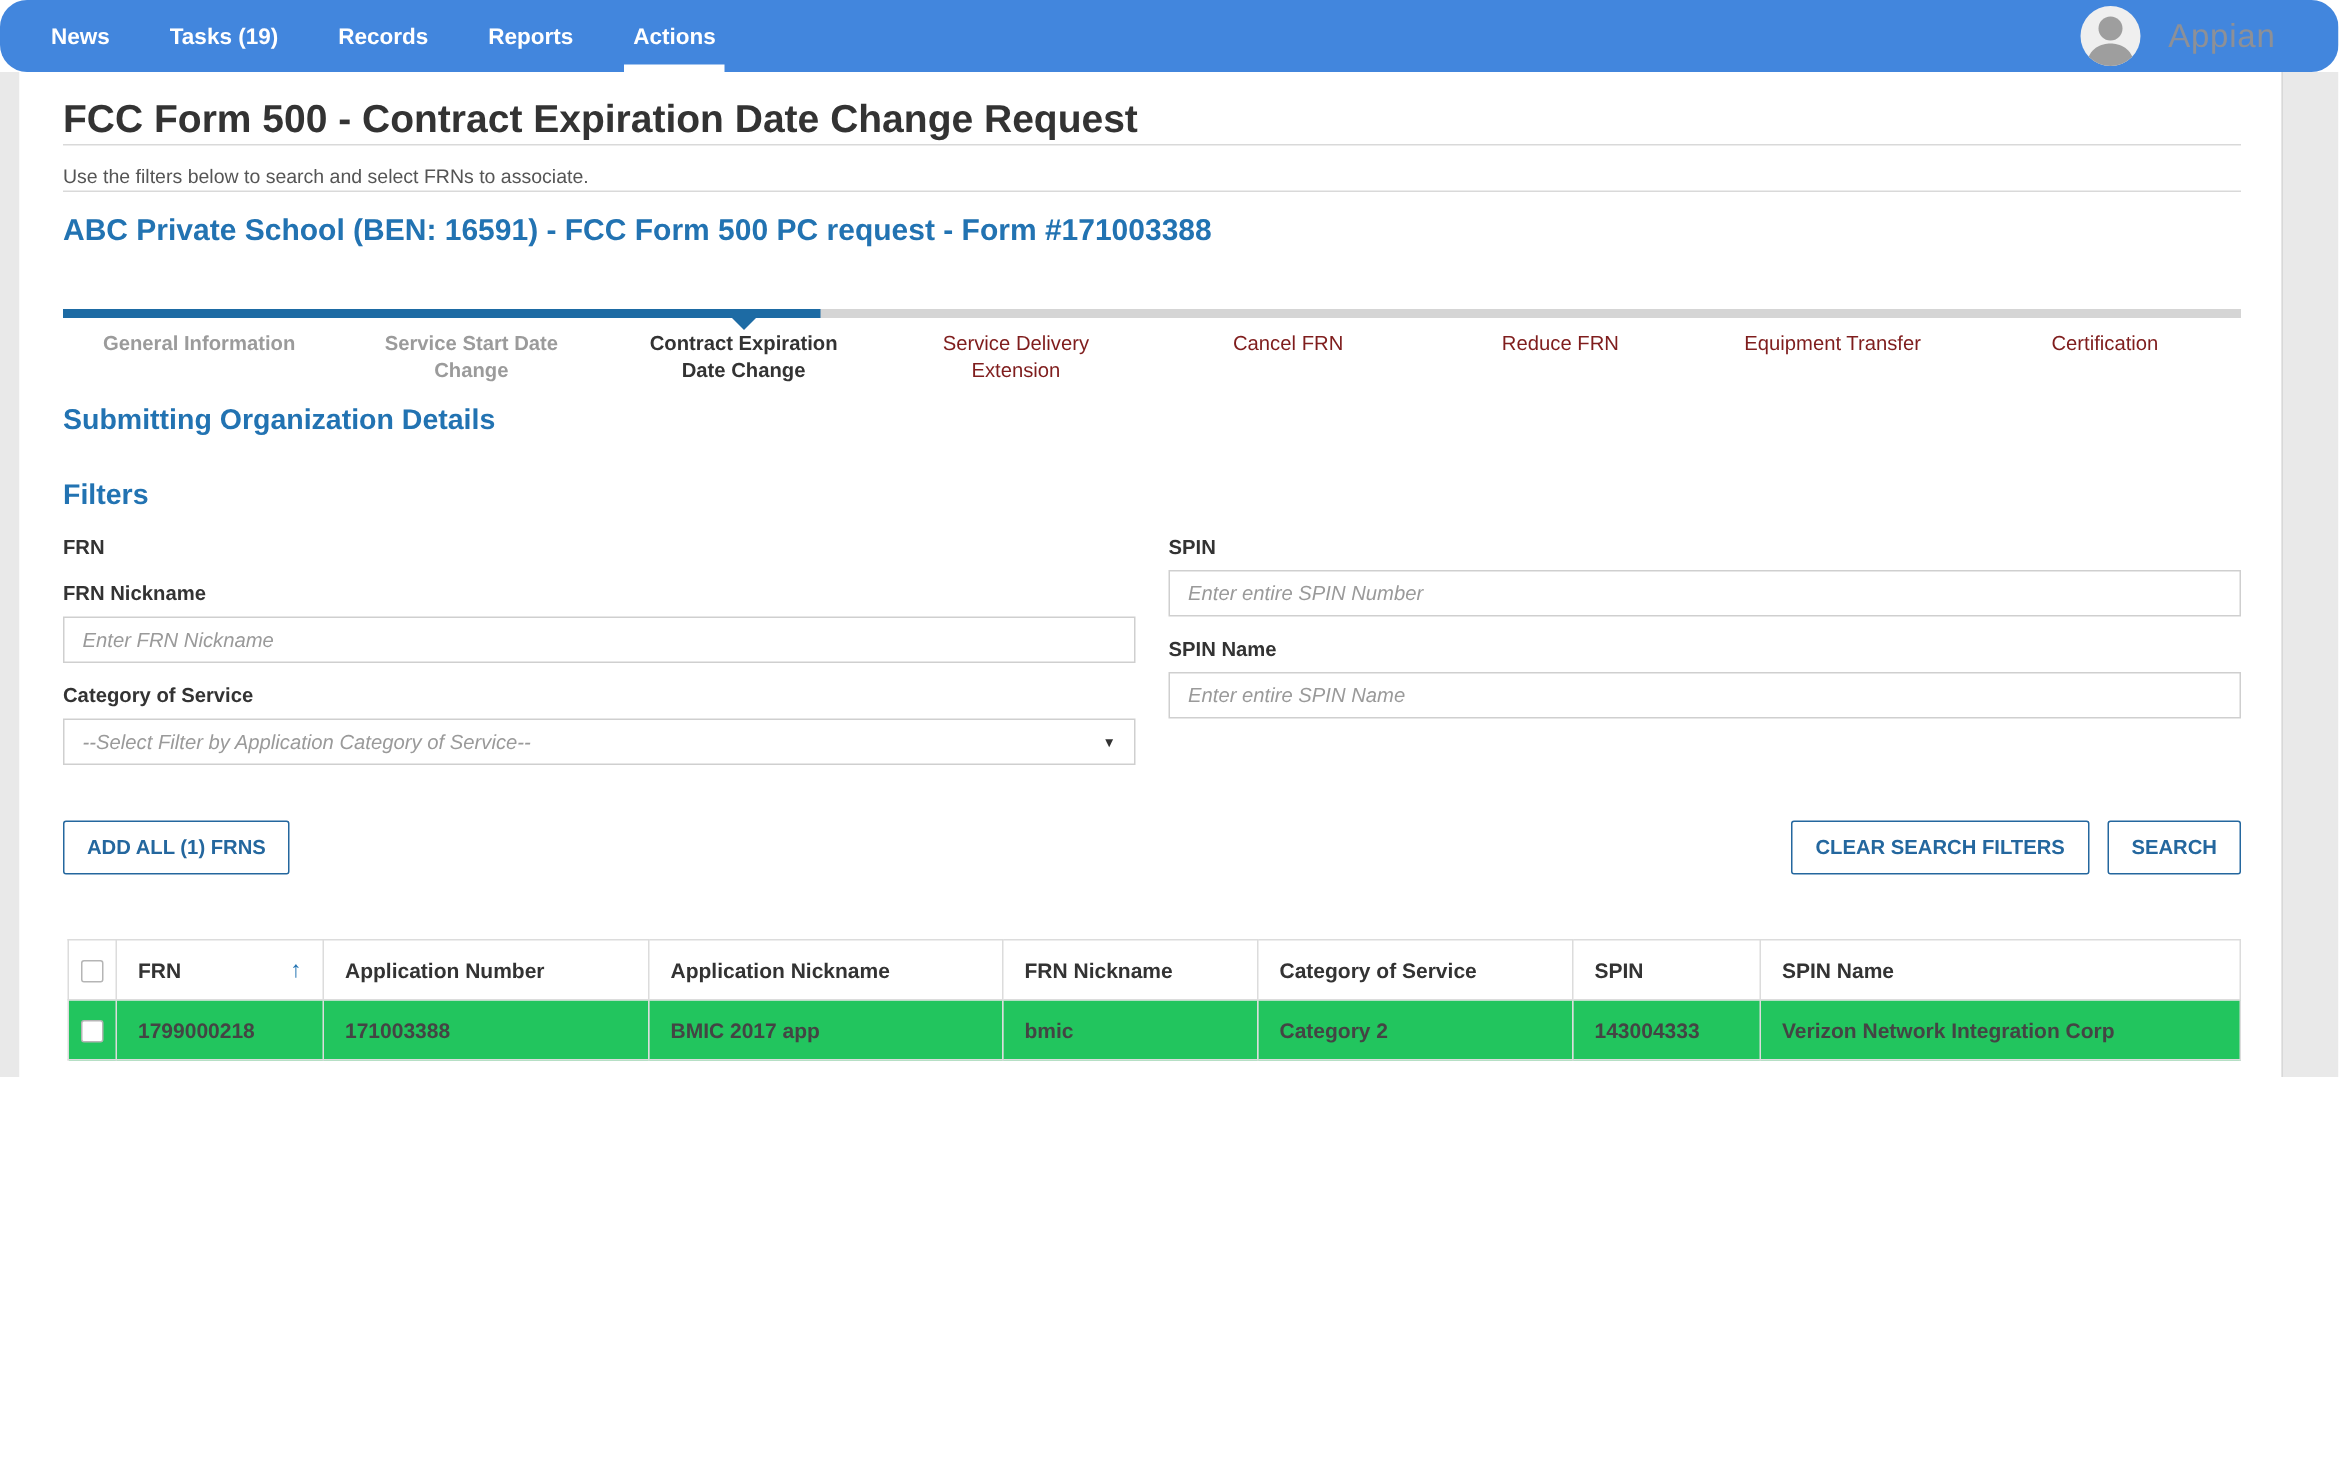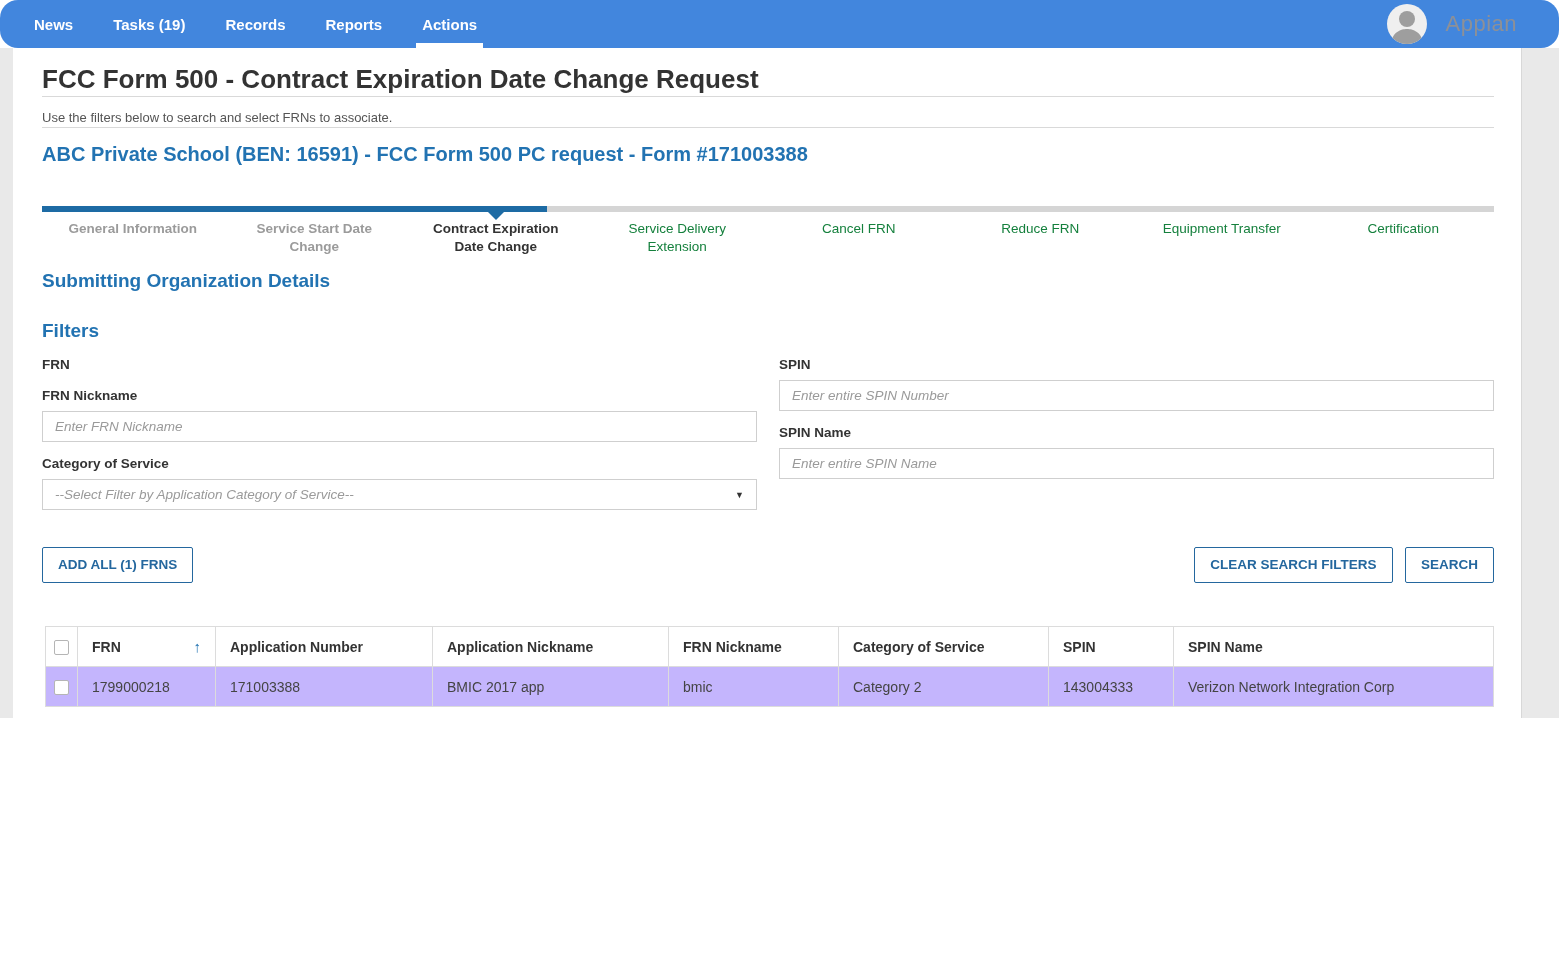--- a/index.html
+++ b/index.html
@@ -41,21 +41,21 @@
   
   .milestone { margin-top: 38px; }
   .milestone-bar { position: relative; height: 6px; background: #d5d5d5; }
   .milestone-fill { position: absolute; left: 0; top: 0; height: 6px; width: 34.8%; background: #1d6ba4; }
   .milestone-caret {
     position: absolute; top: 6px; left: 31.25%; transform: translateX(-50%);
     width: 0; height: 0; border-left: 8px solid transparent; border-right: 8px solid transparent;
     border-top: 8px solid #1d6ba4;
   }
   .milestone-labels { display: flex; margin-top: 8px; }
-  .step { flex: 1; text-align: center; font-size: 13.5px; line-height: 18px; color: #15803d; padding: 0 14px; }
+  .step { flex: 1; text-align: center; font-size: 13.5px; line-height: 18px; color: #7f1d1d; padding: 0 14px; }
   .step.completed { color: #9b9b9b; font-weight: bold; }
   .step.current { color: #333; font-weight: 700; }
 
   
   .section-heading { font-size: 19px; font-weight: 700; color: #2273b2; line-height: 26px; }
   .org-heading { margin-top: 12px; }
   .org-grid { display: flex; margin-top: 10px; }
   .org-col { width: 50%; }
   .org-line { font-size: 14px; color: #333; height: 30px; line-height: 22px; }
 
@@ -88,21 +88,21 @@
   }
   .btn + .btn { margin-left: 8px; }
   .btn-right-group { margin-left: auto; }
   .btn.disabled { border-color: #a9c7e2; color: #a9c7e2; background: #fafafa; cursor: default; }
 
   
   .grid-wrap { margin-top: 43px; padding-left: 3px; }
   table.frn-grid { width: 100%; border-collapse: collapse; font-size: 14px; }
   .frn-grid th, .frn-grid td { border: 1px solid #dcdcdc; padding: 0 14px; height: 40px; text-align: left; }
   .frn-grid th { background: #fff; color: #333; font-weight: 700; }
-  .frn-grid td { background: #c4b5fd; color: #444; font-weight: 400; }
+  .frn-grid td { background: #22c55e; color: #444; font-weight: 700; }
   .frn-grid .cb-cell { width: 32px; padding: 0; text-align: center; }
   .cb {
     display: inline-block; width: 15px; height: 15px; border: 1px solid #b5b5b5;
     background: #fff; border-radius: 2px; vertical-align: middle; cursor: pointer;
   }
   .th-flex { display: flex; align-items: center; justify-content: space-between; }
   .sort-arrow { color: #2273b2; font-weight: 700; font-size: 15px; }
 
   .footer-row { display: flex; justify-content: flex-end; margin-top: 27px; }
 </style>

